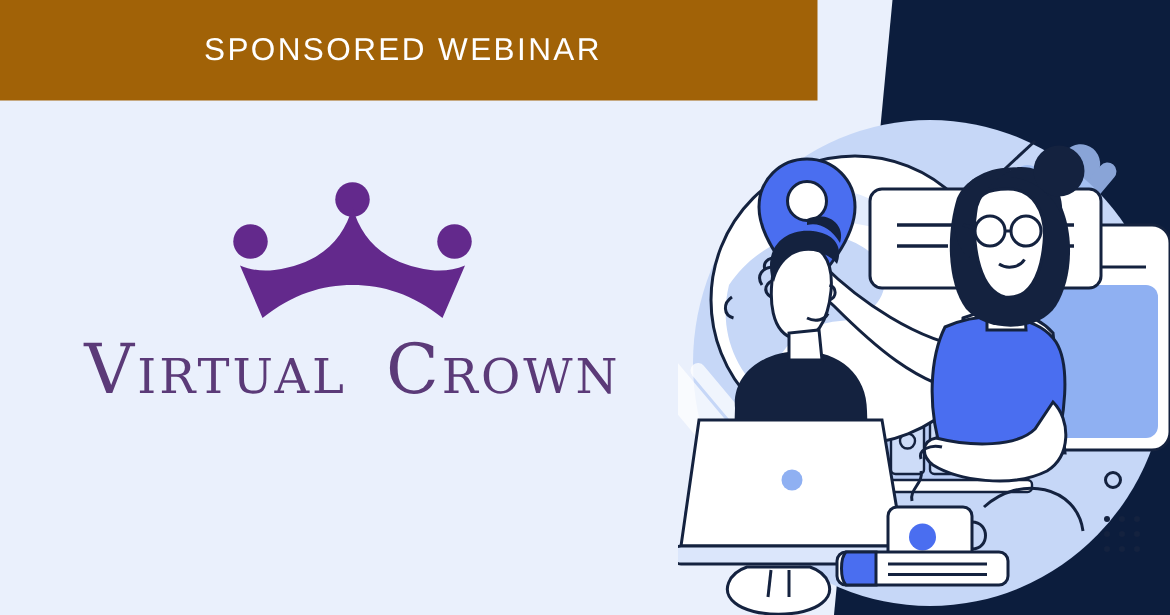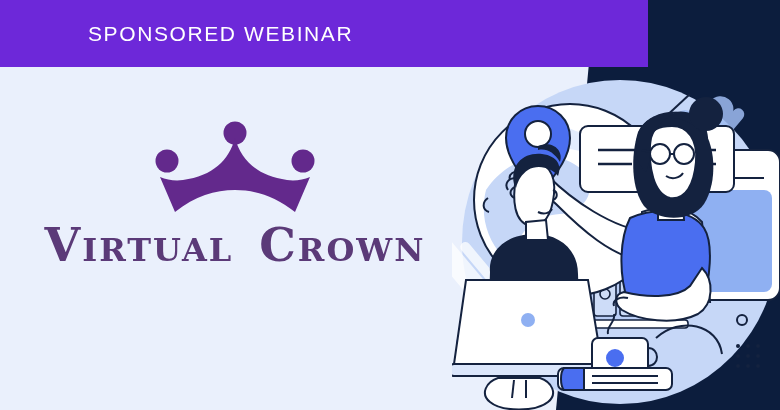--- a/index.html
+++ b/index.html
@@ -15,24 +15,24 @@
   }
   
   .navy-panel{
     position:absolute;top:0;left:0;width:780px;height:410px;
     clip-path:polygon(595px 0, 780px 0, 780px 410px, 556px 410px);
     background:#0c1d3d;
     z-index:1;
   }
   
   .header-bar{
-    position:absolute;top:0;left:0;width:648px;height:67px;
-    background:#6d28d9;
+    position:absolute;top:0;left:0;width:497px;height:67px;
+    background:#a16207;
     z-index:3;
-    display:flex;align-items:center;
+    display:flex;align-items:center;padding-left:48px;
   }
   .header-bar .eyebrow{
     color:#ffffff;
     font-size:21px;
     letter-spacing:1.6px;
     margin-left:88px;
     font-weight:400;
     white-space:nowrap;
   }
   
@@ -46,21 +46,21 @@
     margin-top:6px;
     color:#5b3a78;
     font-family:"DejaVu Serif", serif;
     font-size:46px;
     font-weight:400;
     font-variant:small-caps;
     letter-spacing:2px;
     white-space:nowrap;
     line-height:1;
   }
-  .brand-name .word{display:inline-block;font-weight:bold;}
+  .brand-name .word{display:inline-block;}
   .brand-name .gap{display:inline-block;width:26px;}
   
   .illustration{
     position:absolute;left:452px;top:72px;width:328px;height:338px;
     z-index:2;
   }
   .illustration svg{display:block;}
 </style>
 </head>
 <body>

